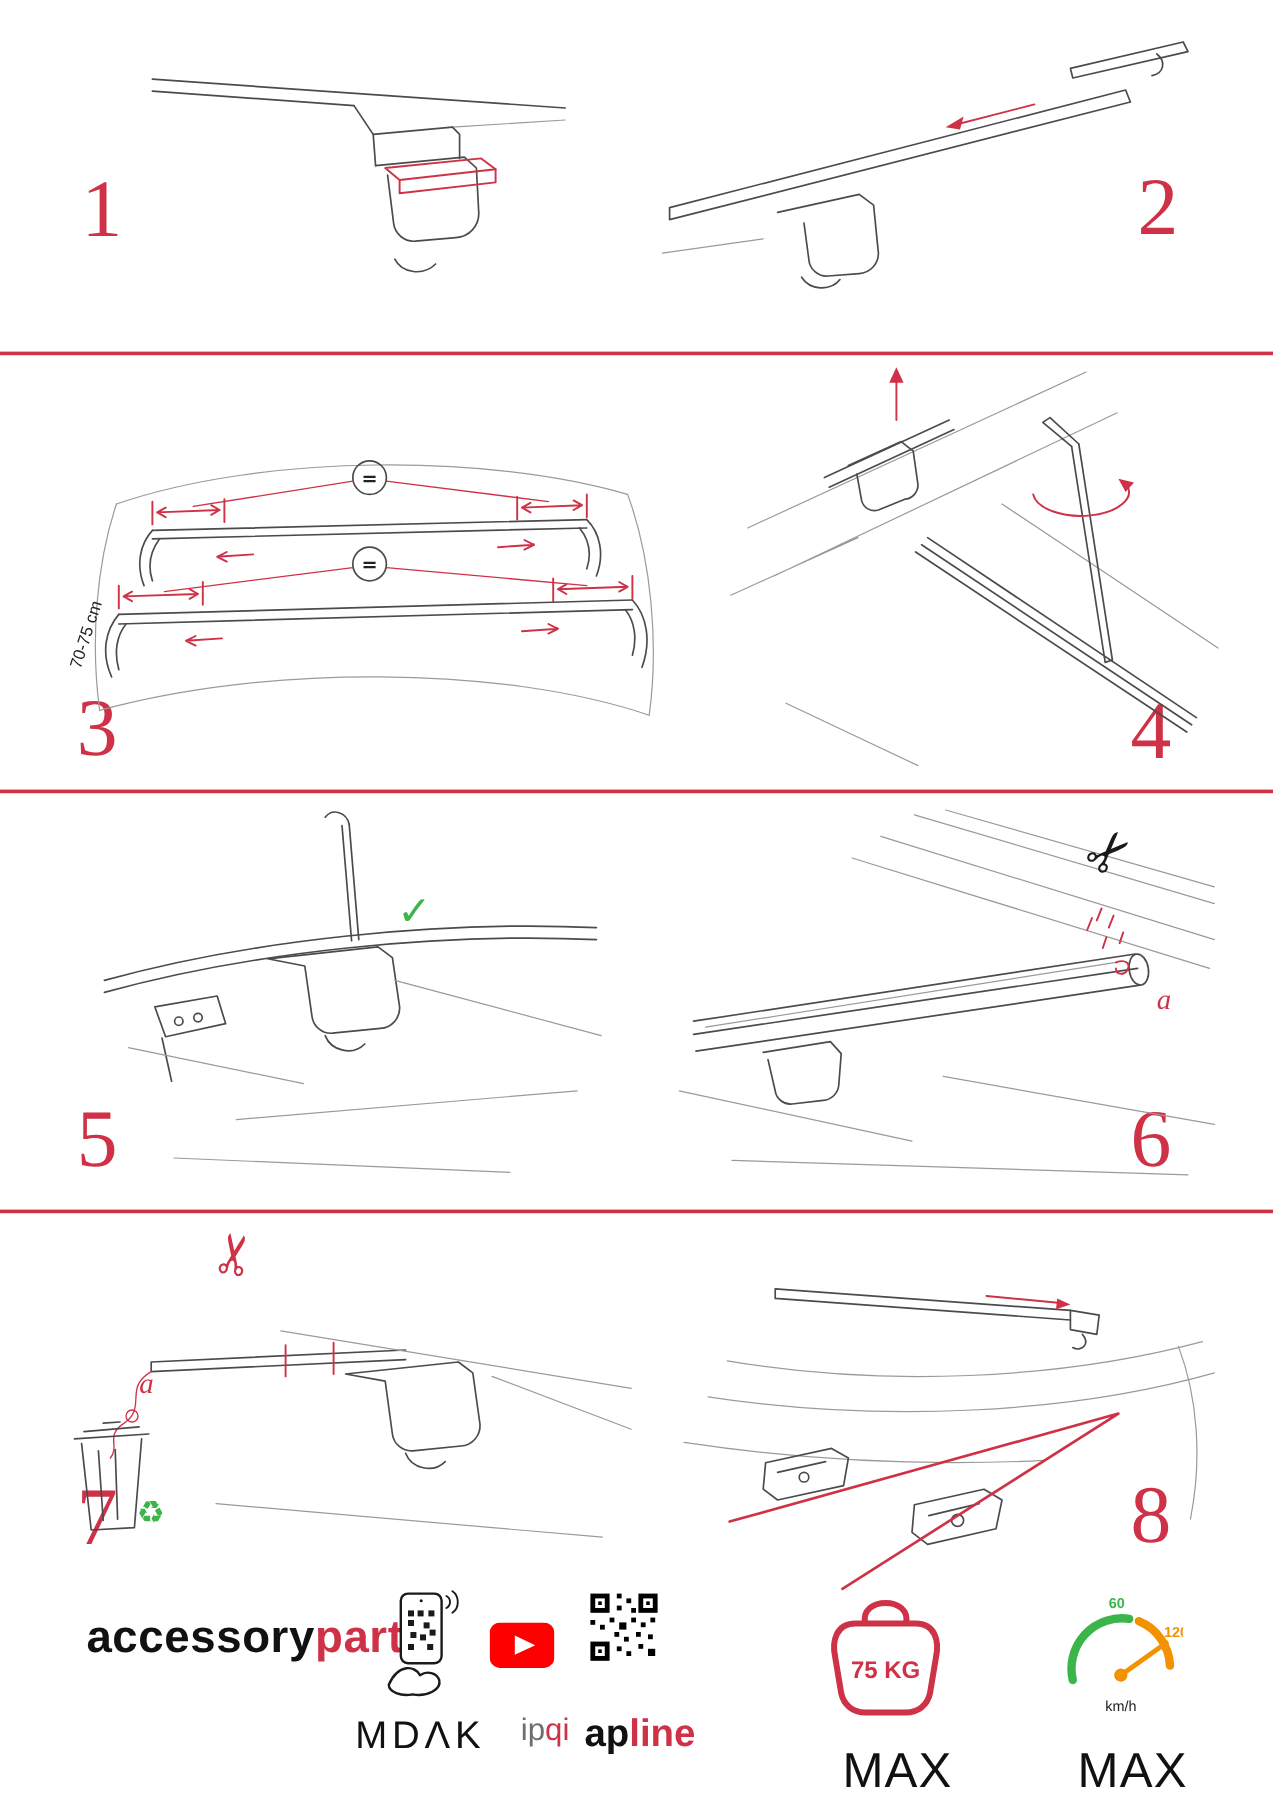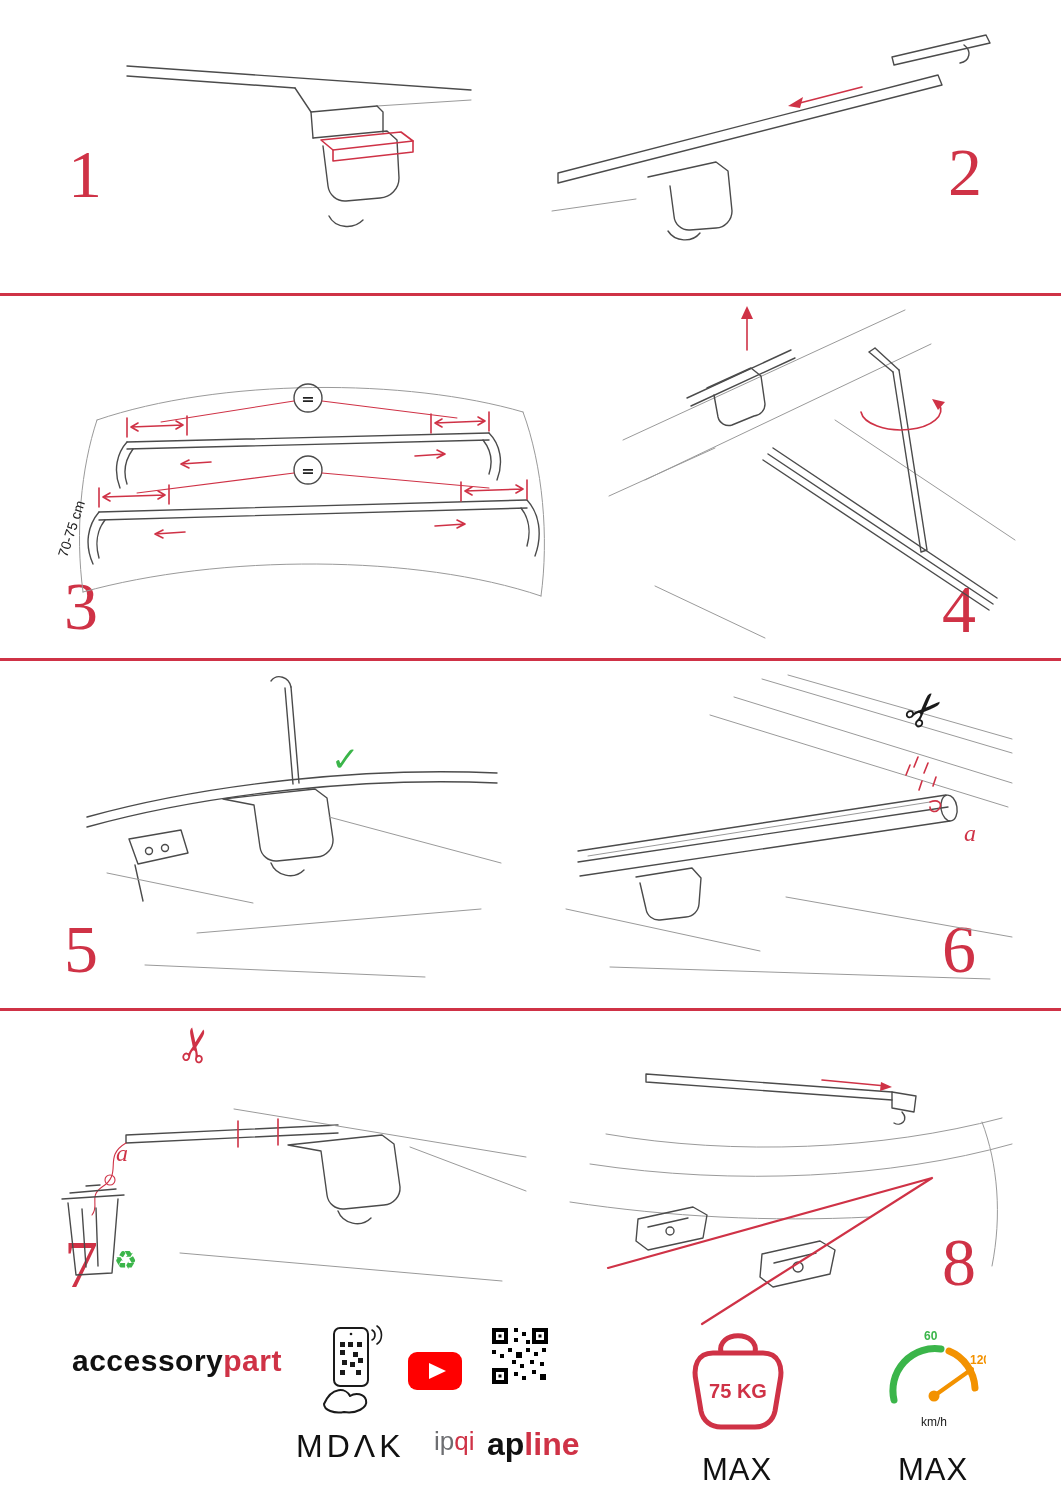--- a/index.html
+++ b/index.html
@@ -17,28 +17,28 @@
   .eq{font:700 16px "DejaVu Sans",sans-serif;fill:#222;text-anchor:middle;}
   .measure{font:14px "Liberation Sans",sans-serif;fill:#222;}
   .alabel{font:italic 24px "Liberation Serif",serif;fill:#cf3246;}
   .check{font:700 34px "DejaVu Sans",sans-serif;fill:#3bb54a;}
   .scis{font:46px "DejaVu Sans",sans-serif;fill:#1a1a1a;}
   .scis-red{font:46px "DejaVu Sans",sans-serif;fill:#cf3246;}
   .recy{font:26px "DejaVu Sans",sans-serif;fill:#3bb54a;}
   
   .brand{position:absolute;left:72px;top:1332px;width:220px;}
   .brand-name{font-size:46px;font-weight:700;letter-spacing:4px;color:#2f2d86;}
-  .brand-sub{margin-top:12px;font-size:30px;font-weight:700;color:#111;letter-spacing:0.5px;}
+  .brand-sub{margin-top:12px;font-size:38px;font-weight:700;color:#111;letter-spacing:0.5px;}
   .red-txt{color:#cf3246;}
   .gray-txt{color:#6d6e71;}
   .partner-label{position:absolute;font-size:32px;color:#111;}
   .mdak{left:296px;top:1428px;letter-spacing:4px;font-weight:500;}
   .ipqi{left:434px;top:1426px;font-size:26px;}
   .apline{left:487px;top:1426px;font-size:32px;font-weight:600;}
-  .max-label{position:absolute;font-size:31px;font-weight:500;color:#111;letter-spacing:1px;text-align:right;}
+  .max-label{position:absolute;font-size:41px;font-weight:500;color:#111;letter-spacing:1px;text-align:right;}
   .wt-text{font:700 20px "Liberation Sans",sans-serif;fill:#cf3246;text-anchor:middle;}
   .sp-min{font:700 12px "Liberation Sans",sans-serif;fill:#3bb54a;}
   .sp-max{font:700 12px "Liberation Sans",sans-serif;fill:#f39200;}
   .sp-unit{font:12px "Liberation Sans",sans-serif;fill:#1a1a1a;text-anchor:middle;}
 </style>
 </head>
 <body>
 
 <div class="page">
 

